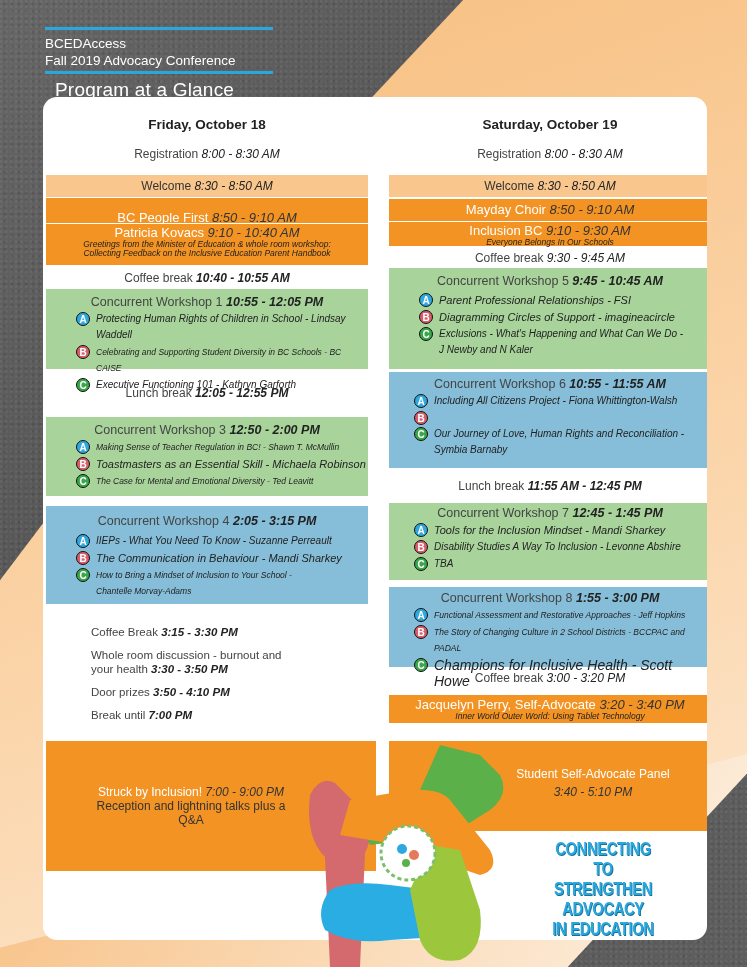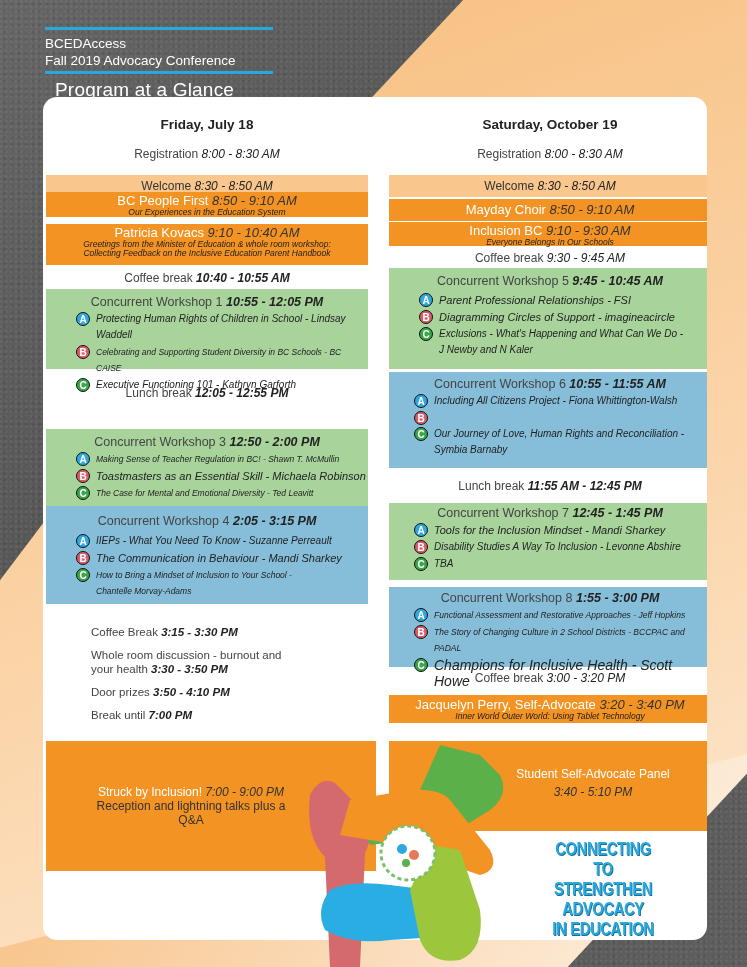--- a/index.html
+++ b/index.html
@@ -112,28 +112,28 @@
   <div class="rule"></div>
   <div class="org">BCEDAccess</div>
   <div class="conf">Fall 2019 Advocacy Conference</div>
   <div class="rule2"></div>
   <div class="title">Program at a Glance</div>
 </div>
 
 <div class="card">
 
   <div class="col left">
-    <div class="day" style="top:20px">Friday, July 18</div>
+    <div class="day" style="top:20px">Friday, October 18</div>
     <div class="plain" style="top:50px">
       <span>Registration</span> <i>8:00 - 8:30 AM</i>
     </div>
     <div class="blk peach" style="top:78px;height:22px;line-height:22px">
       <span>Welcome</span> <i>8:30 - 8:50 AM</i>
     </div>
-    <div class="blk orange" style="top:95px;height:25px;padding-top:1px">
+    <div class="blk orange" style="top:101px;height:25px;padding-top:12px">
       <span>BC People First</span> <i>8:50 - 9:10 AM</i>
       <span class="sub">Our Experiences in the Education System</span>
     </div>
     <div class="blk orange" style="top:127px;height:41px;padding-top:1px">
       <span>Patricia Kovacs</span> <i>9:10 - 10:40 AM</i>
       <span class="sub">Greetings from the Minister of Education &amp; whole room workshop:</span>
       <span class="sub">Collecting Feedback on the Inclusive Education Parent Handbook</span>
     </div>
     <div class="plain" style="top:174px">
       <span>Coffee break</span> <i class="bold">10:40 - 10:55 AM</i>
@@ -154,21 +154,21 @@
             <span class="badge c">C</span>
             <span class="ws-text fs-m">Executive Functioning 101 - Kathryn Garforth</span>
           </div>
       </div>
     </div>
 
     <div class="plain" style="top:289px">
       <span>Lunch break</span> <i class="bold">12:05 - 12:55 PM</i>
     </div>
 
-    <div class="blk green" style="top:332px;height:79px">
+    <div class="blk green" style="top:320px;height:79px">
       <div class="ws-title"><span>Concurrent Workshop 3</span> <i>12:50 - 2:00 PM</i></div>
       <div class="ws-items">
         <div class="ws-item">
             <span class="badge a">A</span>
             <span class="ws-text fs-s">Making Sense of Teacher Regulation in BC! - Shawn T. McMullin</span>
           </div>
         <div class="ws-item">
             <span class="badge b">B</span>
             <span class="ws-text fs-l">Toastmasters as an Essential Skill - Michaela Robinson</span>
           </div>

